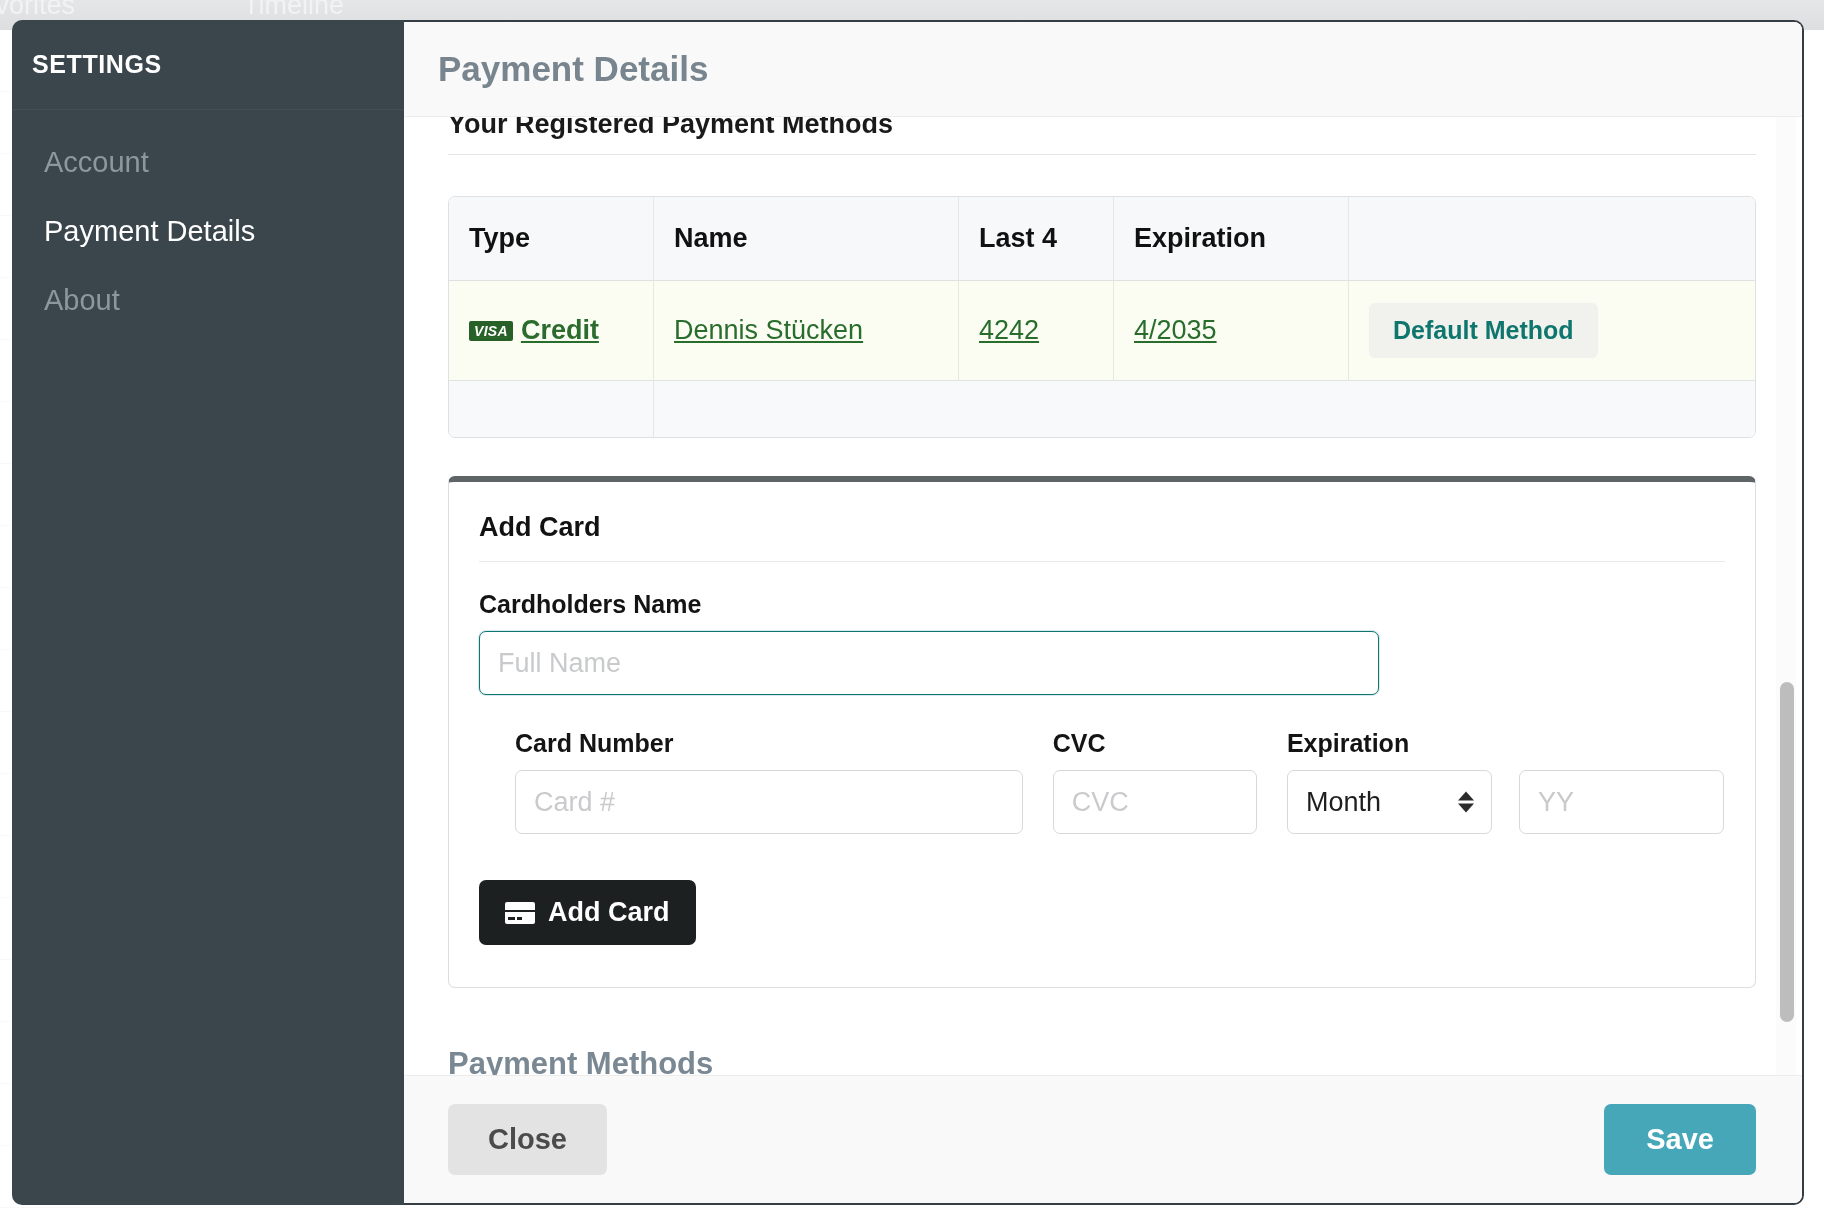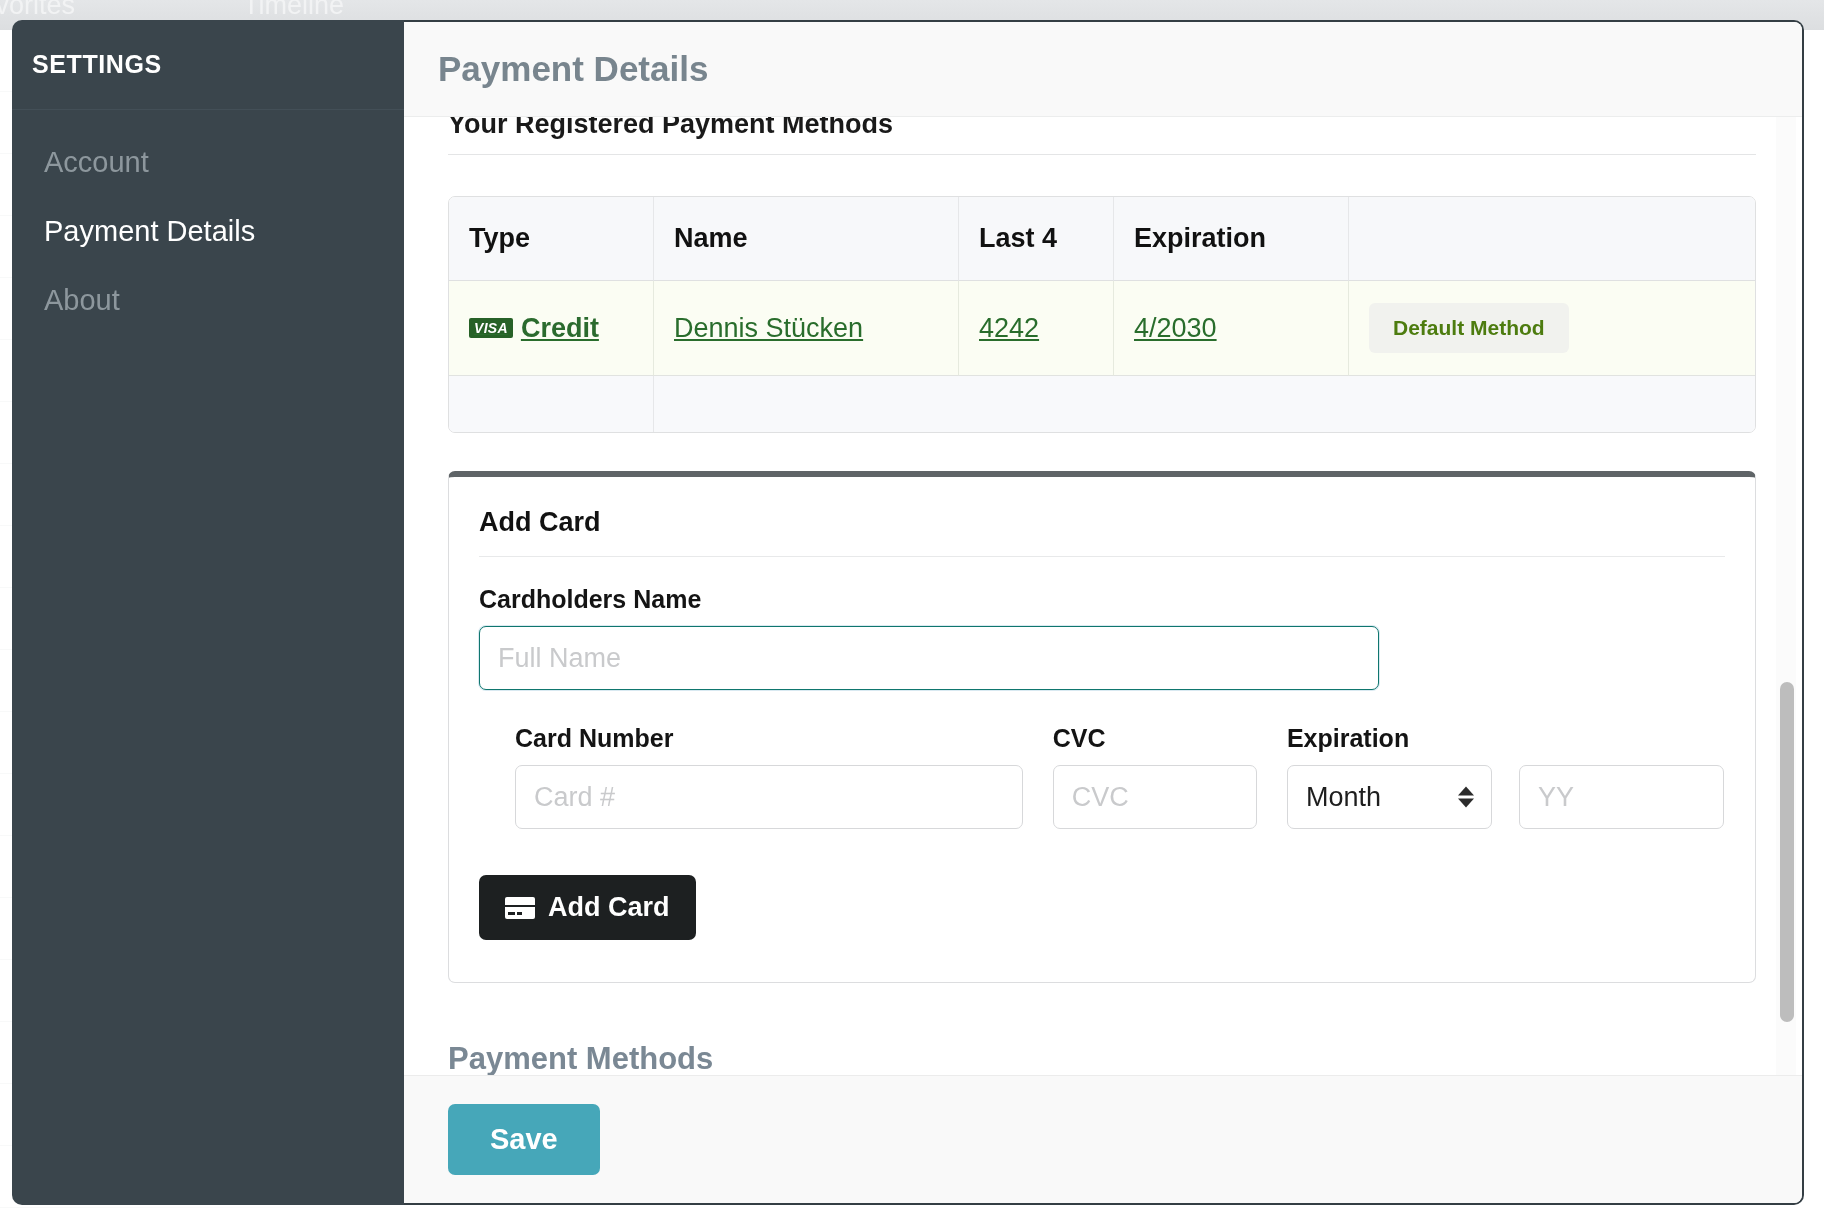--- a/index.html
+++ b/index.html
@@ -211,22 +211,22 @@
     font-weight: bold;
     letter-spacing: 0.3px;
     padding: 3px 5px;
     border-radius: 2px;
     line-height: 1;
     font-style: italic;
   }
   .default-chip {
     display: inline-block;
     background: #f1f2ee;
-    color: #4d7c0f;
-    font-size: 21px;
+    color: #0f766e;
+    font-size: 25px;
     font-weight: bold;
     padding: 13px 24px;
     border-radius: 6px;
     cursor: pointer;
   }
 
   
   .add-card-panel {
     margin-top: 38px;
     border: 1px solid #dcdddf;
@@ -502,21 +502,21 @@
         <tbody>
           <tr class="row-default">
             <td>
               <span class="type-cell">
                 <span class="visa-badge">VISA</span>
                 <span>Credit</span>
               </span>
             </td>
             <td>Dennis Stücken</td>
             <td>4242</td>
-            <td>4/2030</td>
+            <td>4/2035</td>
             <td>
               <span class="default-chip">Default Method</span>
             </td>
           </tr>
           <tr class="row-empty">
             <td></td>
             <td colspan="4"></td>
           </tr>
         </tbody>
       </table>
@@ -568,16 +568,17 @@
 
       <h3 class="pm-heading">Payment Methods</h3>
 
     </div>
 
     <div class="scrollbar-track"></div>
     <div class="scrollbar-thumb"></div>
   </div>
 
   <footer class="modal-footer">
+    <button class="btn-close">Close</button>
     <button class="btn-save">Save</button>
   </footer>
 
 </section>
 
 </body></html>

